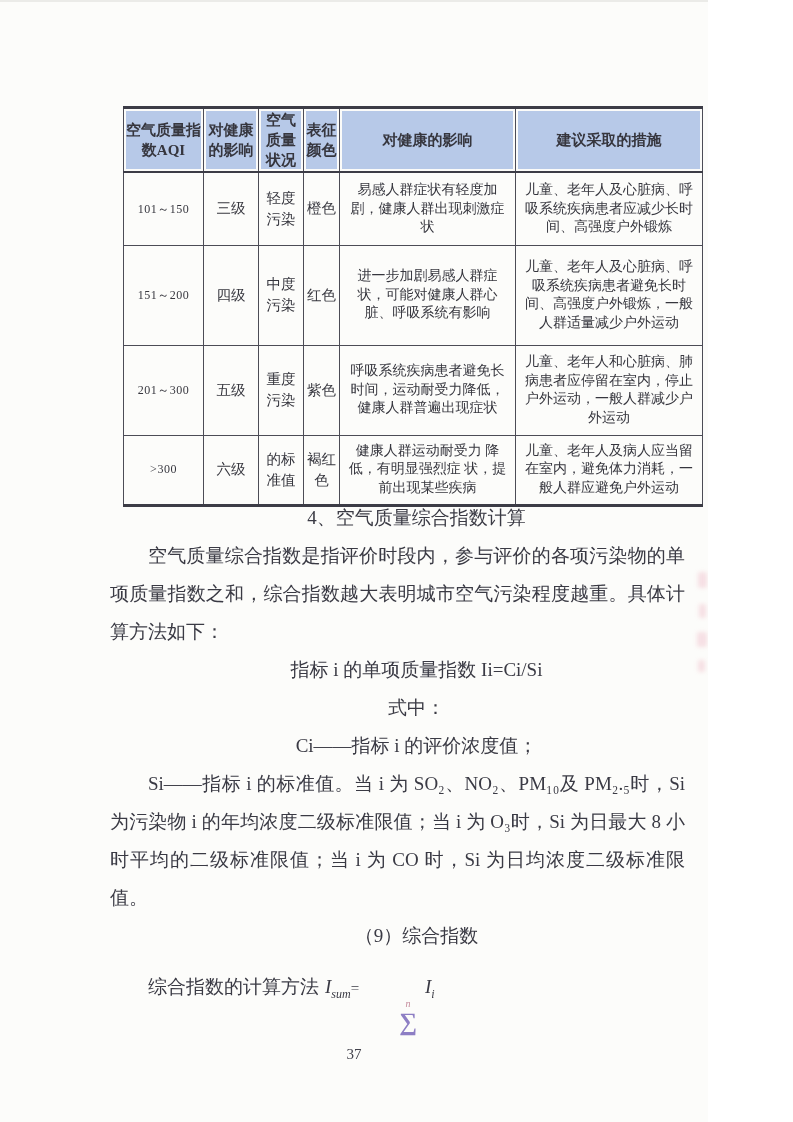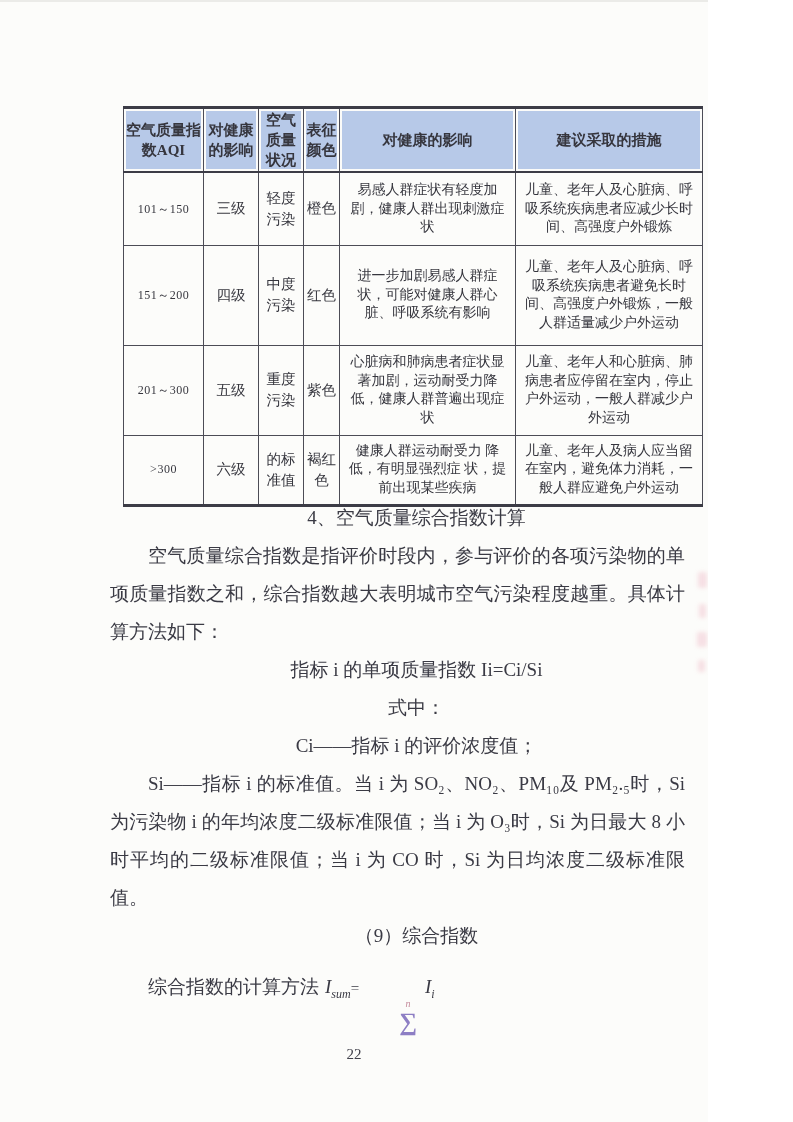--- a/index.html
+++ b/index.html
@@ -114,21 +114,21 @@
         <td class="cell-status">中度污染</td>
         <td class="cell-color">红色</td>
         <td class="cell-health">进一步加剧易感人群症状，可能对健康人群心脏、呼吸系统有影响</td>
         <td class="cell-advice">儿童、老年人及心脏病、呼吸系统疾病患者避免长时间、高强度户外锻炼，一般人群适量减少户外运动</td>
       </tr>
       <tr class="r3">
         <td class="cell-aqi">201～300</td>
         <td class="cell-level">五级</td>
         <td class="cell-status">重度污染</td>
         <td class="cell-color">紫色</td>
-        <td class="cell-health">心脏病和肺病患者症状显著加剧，运动耐受力降低，健康人群普遍出现症状</td>
+        <td class="cell-health">呼吸系统疾病患者避免长时间，运动耐受力降低，健康人群普遍出现症状</td>
         <td class="cell-advice">儿童、老年人和心脏病、肺病患者应停留在室内，停止户外运动，一般人群减少户外运动</td>
       </tr>
       <tr class="r4">
         <td class="cell-aqi">&gt;300</td>
         <td class="cell-level">六级</td>
         <td class="cell-status">的标准值</td>
         <td class="cell-color">褐红色</td>
         <td class="cell-health">健康人群运动耐受力 降低，有明显强烈症 状，提前出现某些疾病</td>
         <td class="cell-advice">儿童、老年人及病人应当留在室内，避免体力消耗，一般人群应避免户外运动</td>
       </tr>
@@ -142,19 +142,19 @@
     <p class="no-justify">式中：</p>
     <p class="no-justify">Ci——指标 i 的评价浓度值；</p>
     <p>Si——指标 i 的标准值。当 i 为 SO₂、NO₂、PM₁₀及 PM₂.₅时，Si 为污染物 i 的年均浓度二级标准限值；当 i 为 O₃时，Si 为日最大 8 小时平均的二级标准限值；当 i 为 CO 时，Si 为日均浓度二级标准限值。</p>
     <p class="no-justify">（9）综合指数</p>
     <p class="formula-line"><span>综合指数的计算方法</span><span class="fvar"><i>I</i><sub>sum</sub></span><span class="eq">=</span><span class="sigma-stack">
           <span class="sig-sup">n</span>
           <span class="sig">∑</span>
         </span><span class="fvar"><i>I</i><sub>i</sub></span></p>
   </div>
 
-  <div class="page-number">22</div>
+  <div class="page-number">37</div>
 
   <div class="bleed b1"></div>
   <div class="bleed b2"></div>
   <div class="bleed b3"></div>
   <div class="bleed b4"></div>
 </div>
 
 </body></html>

